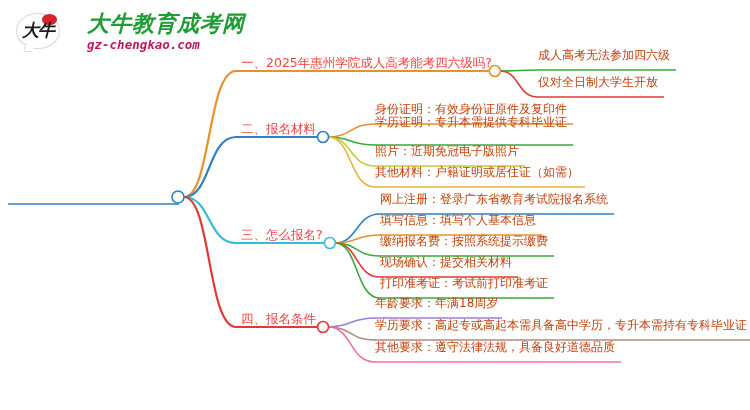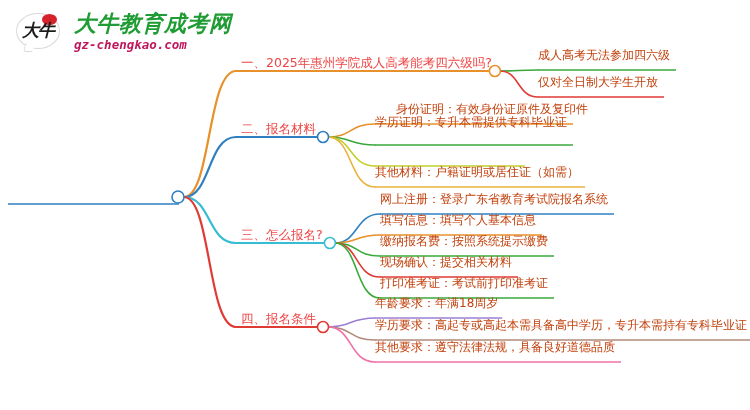--- a/index.html
+++ b/index.html
@@ -28,21 +28,21 @@
   #logo-red-dot {
     position: absolute; right: 5px; top: 4px; width: 15px; height: 11px;
     background: #d6232b; border-radius: 50%;
   }
   #logo-cn {
     position: absolute; left: 0; top: 0; width: 48px; height: 40px;
     display: flex; align-items: center; justify-content: center;
     font-family: "DejaVu Serif", serif; font-weight: 700; font-size: 17px; color: #1a1a1a;
     letter-spacing: -1px;
   }
-  #logo-text { margin-left: 12px; }
+  #logo-text { margin-left: 25px; }
   #logo-title {
     font-family: "DejaVu Sans", sans-serif;
     font-weight: 700; font-size: 22px; color: #1f9c33; letter-spacing: 0.5px;
     line-height: 1.05;
   }
   #logo-sub {
     font-family: "DejaVu Sans Mono", monospace;
     font-weight: 700; font-size: 12.5px; color: #be185d; letter-spacing: 0px;
     margin-top: 2px;
   }
@@ -130,22 +130,23 @@
         <circle cx="323" cy="327" r="5.5" fill="#ffffff" stroke="#e03a35" stroke-width="1.6"></circle>
       </g>
   </svg>
 
 
   <div class="node-label branch-label" style="left:241px; top:57px;">一、2025年惠州学院成人高考能考四六级吗?</div>
   <div class="node-label leaf-label" style="left:538px; top:49px;">成人高考无法参加四六级</div>
   <div class="node-label leaf-label" style="left:538px; top:76px;">仅对全日制大学生开放</div>
 
   <div class="node-label branch-label" style="left:241px; top:123px;">二、报名材料</div>
-  <div class="node-label leaf-label" style="left:375px; top:103px;margin-left:21px;">身份证明：有效身份证原件及复印件</div>
+  <div class="node-label leaf-label" style="left:375px; top:103px;">身份证明：有效身份证原件及复印件</div>
   <div class="node-label leaf-label" style="left:375px; top:116px;">学历证明：专升本需提供专科毕业证</div>
+  <div class="node-label leaf-label" style="left:375px; top:145px;">照片：近期免冠电子版照片</div>
   <div class="node-label leaf-label" style="left:375px; top:166px;">其他材料：户籍证明或居住证（如需）</div>
 
   <div class="node-label branch-label" style="left:241px; top:229px;">三、怎么报名?</div>
   <div class="node-label leaf-label" style="left:380px; top:193px;">网上注册：登录广东省教育考试院报名系统</div>
   <div class="node-label leaf-label" style="left:380px; top:214px;">填写信息：填写个人基本信息</div>
   <div class="node-label leaf-label" style="left:380px; top:235px;">缴纳报名费：按照系统提示缴费</div>
   <div class="node-label leaf-label" style="left:380px; top:256px;">现场确认：提交相关材料</div>
   <div class="node-label leaf-label" style="left:380px; top:277px;">打印准考证：考试前打印准考证</div>
 
   <div class="node-label branch-label" style="left:241px; top:313px;">四、报名条件</div>

